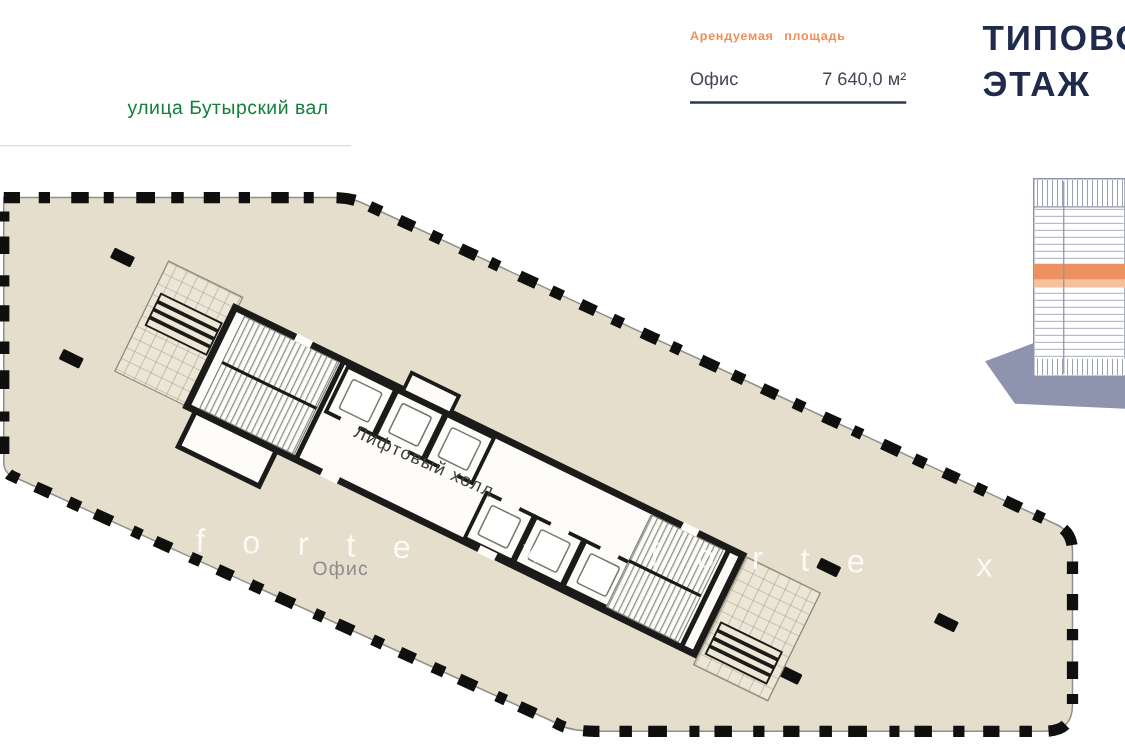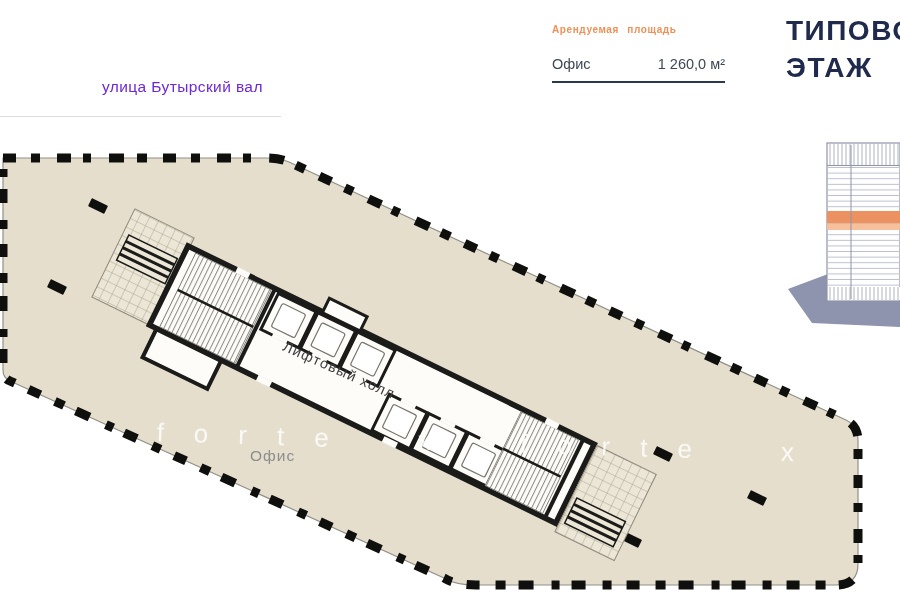--- a/index.html
+++ b/index.html
@@ -3,21 +3,21 @@
 <meta charset="utf-8">
 <style>
   html,body{margin:0;padding:0;background:#ffffff;}
   #stage{
     position:relative;width:900px;height:604px;overflow:hidden;background:#ffffff;
     font-family:"Liberation Sans",sans-serif;
   }
   #plan-svg{position:absolute;left:0;top:0;}
   .abs{position:absolute;}
   .street-label{
-    left:102px;top:78px;font-size:15.5px;color:#6d28d9;letter-spacing:.4px;
+    left:102px;top:78px;font-size:15.5px;color:#15803d;letter-spacing:.4px;
   }
   .street-line{
     left:0;top:116px;width:281px;height:0;border-top:1.5px solid #dcdde0;
   }
   .legend{left:552px;top:24px;width:173px;}
   .legend-title{
     font-size:10px;font-weight:bold;color:#ee9058;letter-spacing:.6px;word-spacing:5px;
   }
   .legend-row{
     margin-top:21px;display:flex;justify-content:space-between;align-items:baseline;
@@ -172,21 +172,21 @@
 
   <div class="abs watermark">x forte x forte x forte</div>
 
   <div class="abs street-label">улица Бутырский вал</div>
   <div class="abs street-line"></div>
 
   <div class="abs legend">
     <div class="legend-title">Арендуемая площадь</div>
     <div class="legend-row">
       <span>Офис</span>
-      <span>1 260,0 м²</span>
+      <span>7 640,0 м²</span>
     </div>
     <div class="legend-rule"></div>
   </div>
 
   <div class="abs sheet-title">
     <div>ТИПОВОЙ</div>
     <div>ЭТАЖ</div>
   </div>
 
   <div class="abs hall-label">Лифтовый холл</div>

